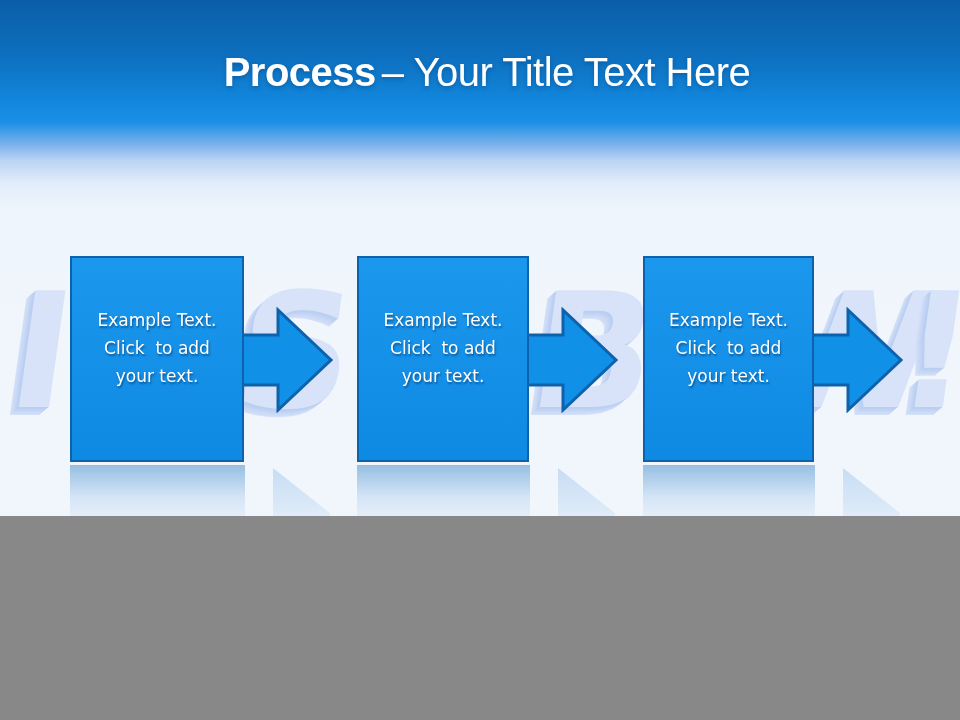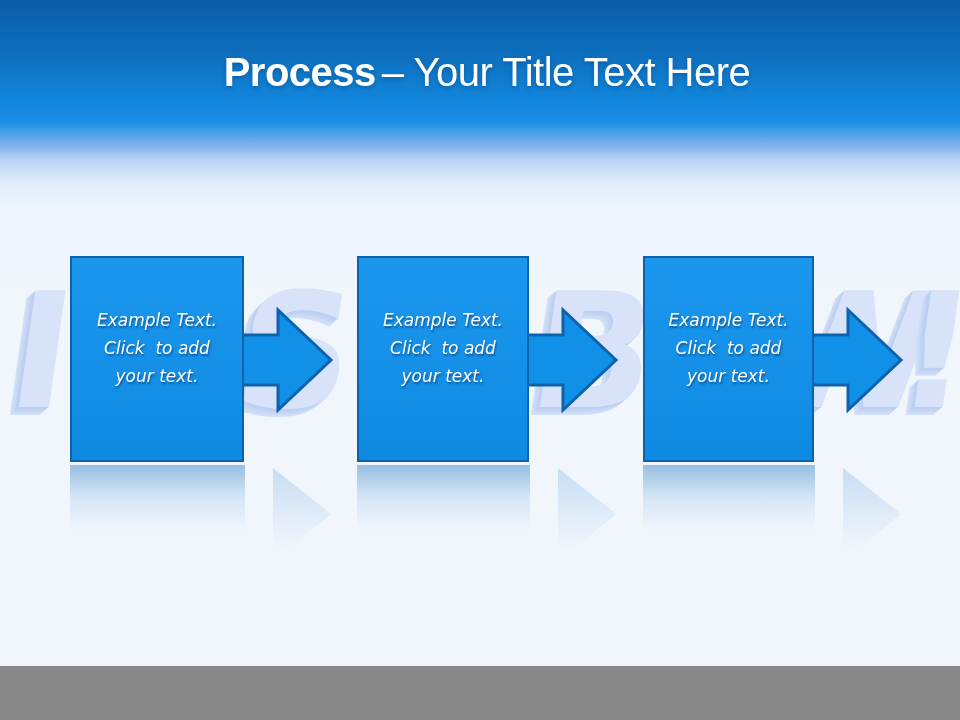--- a/index.html
+++ b/index.html
@@ -1,17 +1,17 @@
 <!DOCTYPE html>
 <html style="--header_top: #0b5ea8; --header_bright: #1b8fe6; --body_bg: #f1f6fc; --box_fill: #1190e8; --box_border: #0d62ab; --step_text: #ffffff; --title_text: #ffffff; --watermark_face: #d7e3f9; --watermark_depth: #b9cdf2;"><head>
 <meta charset="utf-8">
 <style>
   html,body{margin:0;padding:0;background:#888;}
   .slide{
-    position:relative;width:960px;height:666px;overflow:hidden;
+    position:relative;width:960px;height:516px;overflow:hidden;
     font-family:"Liberation Sans",sans-serif;
     background:linear-gradient(180deg,
       var(--header_top) 0px,#0d6fbe 55px,#1287dd 102px,var(--header_bright) 122px,
       #7cb2ea 145px,#bdd4f4 161px,#e2ecfa 183px,#eef5fc 210px,
       var(--body_bg) 320px,var(--body_bg) 100%);
   }
 
   
   .title{
     position:absolute;top:50px;left:0;width:100%;margin:0;
@@ -42,21 +42,21 @@
     position:absolute;top:256px;height:202px;z-index:3;
     background:linear-gradient(180deg,#1b97ee,#0f8ae2);
     border:2.5px solid var(--box_border);
     box-sizing:content-box;
   }
   .box-1{left:70px;width:170px;}
   .box-2{left:357px;width:168px;}
   .box-3{left:643px;width:167px;}
   .box-text{
     margin-top:48px;text-align:center;
-    font-family:"DejaVu Sans",sans-serif;font-style:italic;
+    font-family:"DejaVu Sans",sans-serif;
     font-size:17px;line-height:28px;color:var(--step_text);
     text-shadow:1px 2px 2px rgba(8,50,100,0.6);
   }
   .box-text .line{display:block;white-space:pre;}
 
   
   .arrow{position:absolute;top:307px;width:94px;height:106px;z-index:2;}
   .arrow polygon{fill:var(--box_fill);stroke:var(--box_border);stroke-width:3;}
   .arrow-1{left:240px;} .arrow-2{left:525px;} .arrow-3{left:810px;}
 

